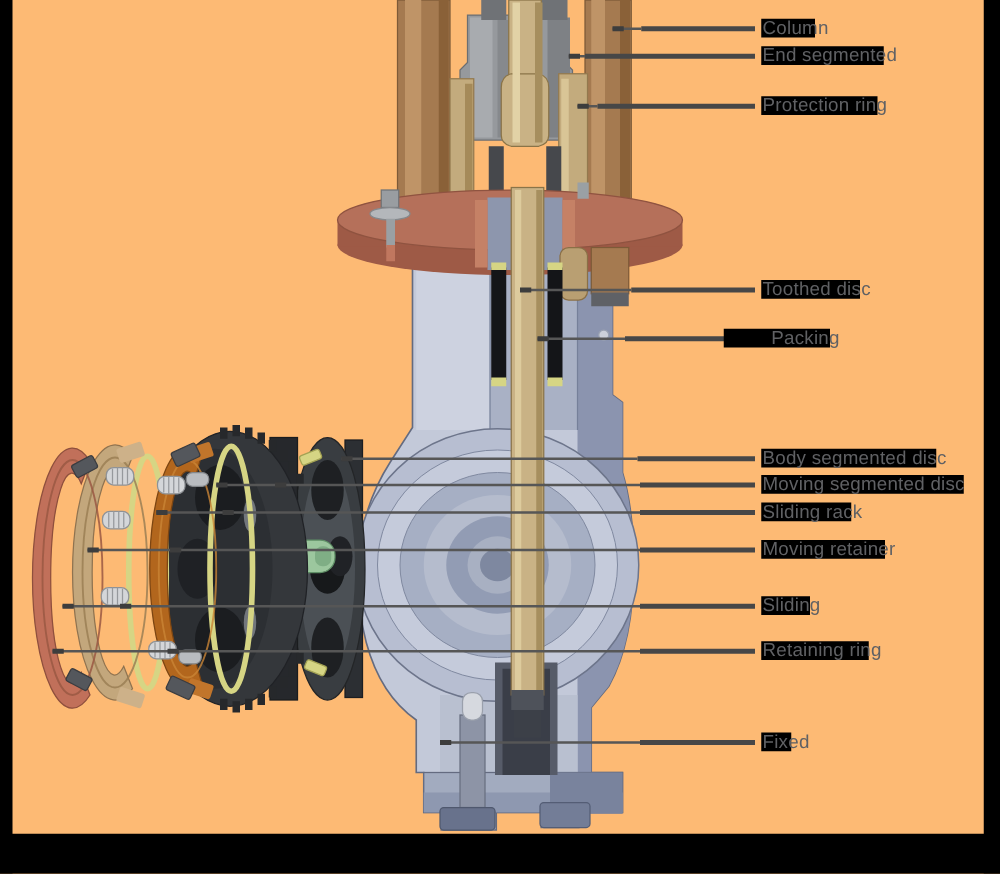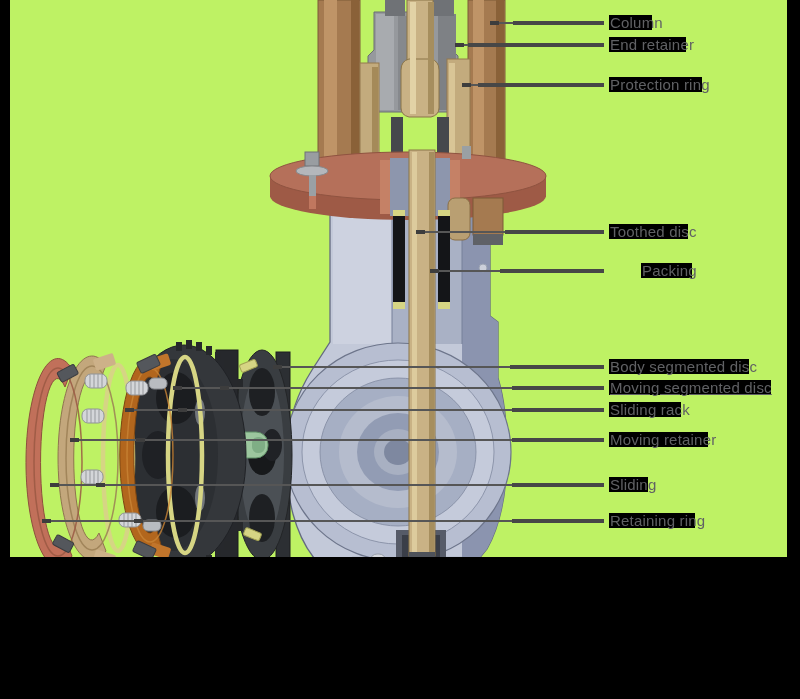--- a/index.html
+++ b/index.html
@@ -1,16 +1,16 @@
 <!DOCTYPE html>
 <html><head>
 <meta charset="utf-8">
 <style>
   html,body{margin:0;padding:0;background:#000;}
-  #stage{position:relative;width:800px;height:557px;background:#bef264;overflow:hidden;
+  #stage{position:relative;width:800px;height:699px;background:#fdba74;overflow:hidden;
          font-family:"Liberation Sans",sans-serif;}
   #artwork{position:absolute;left:0;top:0;z-index:1;}
   #labels-layer{position:absolute;left:0;top:0;width:800px;height:699px;z-index:2;}
   .label-row{position:absolute;left:0;width:800px;height:0;}
   .leader-thin{position:absolute;height:2px;margin-top:-1px;background:#565656;}
   .leader-thick{position:absolute;height:4px;margin-top:-2px;background:#474747;}
   .leader-tick{position:absolute;width:9px;height:4px;margin-top:-2px;background:#3d3d3d;}
   .part-label{position:absolute;left:610px;top:-9.5px;white-space:nowrap;
               font-size:15px;line-height:18px;color:#606164;letter-spacing:.2px;}
   .part-label b{font-weight:normal;position:relative;z-index:1;}
@@ -266,52 +266,52 @@
       <div class="label-row" style="top: 23px;">
         <div class="leader-thin" style="left: 490px; width: 23px;"></div>
         <div class="leader-thick" style="left: 513px; width: 91px;"></div>
         <div class="leader-tick" style="left: 490px;"></div>
         <span class="part-label" style="left: 610px;"><i class="hl" style="width: 82%;"></i><b>Column</b></span>
       </div>
       <div class="label-row" style="top: 45px;">
         <div class="leader-thin" style="left: 455px; width: 13px;"></div>
         <div class="leader-thick" style="left: 468px; width: 136px;"></div>
         <div class="leader-tick" style="left: 455px;"></div>
-        <span class="part-label" style="left: 610px;"><i class="hl" style="width: 91%;"></i><b>End retainer</b></span>
+        <span class="part-label" style="left: 610px;"><i class="hl" style="width: 91%;"></i><b>End segmented</b></span>
       </div>
       <div class="label-row" style="top: 85px;">
         <div class="leader-thin" style="left: 462px; width: 16px;"></div>
         <div class="leader-thick" style="left: 478px; width: 126px;"></div>
         <div class="leader-tick" style="left: 462px;"></div>
         <span class="part-label" style="left: 610px;"><i class="hl" style="width: 93%;"></i><b>Protection ring</b></span>
       </div>
       <div class="label-row" style="top: 232px;">
         <div class="leader-thin" style="left: 416px; width: 89px;"></div>
         <div class="leader-thick" style="left: 505px; width: 99px;"></div>
         <div class="leader-tick" style="left: 416px;"></div>
         <span class="part-label" style="left: 610px;"><i class="hl" style="width: 91%;"></i><b>Toothed disc</b></span>
       </div>
       <div class="label-row" style="top: 271px;">
         <div class="leader-thin" style="left: 430px; width: 70px;"></div>
         <div class="leader-thick" style="left: 500px; width: 104px;"></div>
         <div class="leader-tick" style="left: 430px;"></div>
-        <span class="part-label" style="left: 642px;"><i class="hl" style="width: 93%;"></i><b>Packing</b></span>
+        <span class="part-label" style="left: 580px; padding-left: 37px;"><i class="hl" style="width: 93%;"></i><b>Packing</b></span>
       </div>
       <div class="label-row" style="top: 367px;">
         <div class="leader-thin" style="left: 273px; width: 237px;"></div>
         <div class="leader-thick" style="left: 510px; width: 94px;"></div>
         <div class="leader-tick" style="left: 273px;"></div>
         <span class="part-label" style="left: 610px;"><i class="hl" style="width: 95%;"></i><b>Body segmented disc</b></span>
       </div>
       <div class="label-row" style="top: 388px;">
         <div class="leader-thin" style="left: 173px; width: 339px;"></div>
         <div class="leader-thick" style="left: 512px; width: 92px;"></div>
         <div class="leader-tick" style="left: 173px;"></div>
         <div class="leader-tick" style="left: 220px;"></div>
-        <span class="part-label" style="left: 610px; text-decoration: underline;"><i class="hl" style="width: 100%;"></i><b>Moving segmented disc</b></span>
+        <span class="part-label" style="left: 610px;"><i class="hl" style="width: 100%;"></i><b>Moving segmented disc</b></span>
       </div>
       <div class="label-row" style="top: 410px;">
         <div class="leader-thin" style="left: 125px; width: 387px;"></div>
         <div class="leader-thick" style="left: 512px; width: 92px;"></div>
         <div class="leader-tick" style="left: 125px;"></div>
         <div class="leader-tick" style="left: 178px;"></div>
         <span class="part-label" style="left: 610px;"><i class="hl" style="width: 90%;"></i><b>Sliding rack</b></span>
       </div>
       <div class="label-row" style="top: 440px;">
         <div class="leader-thin" style="left: 70px; width: 442px;"></div>

